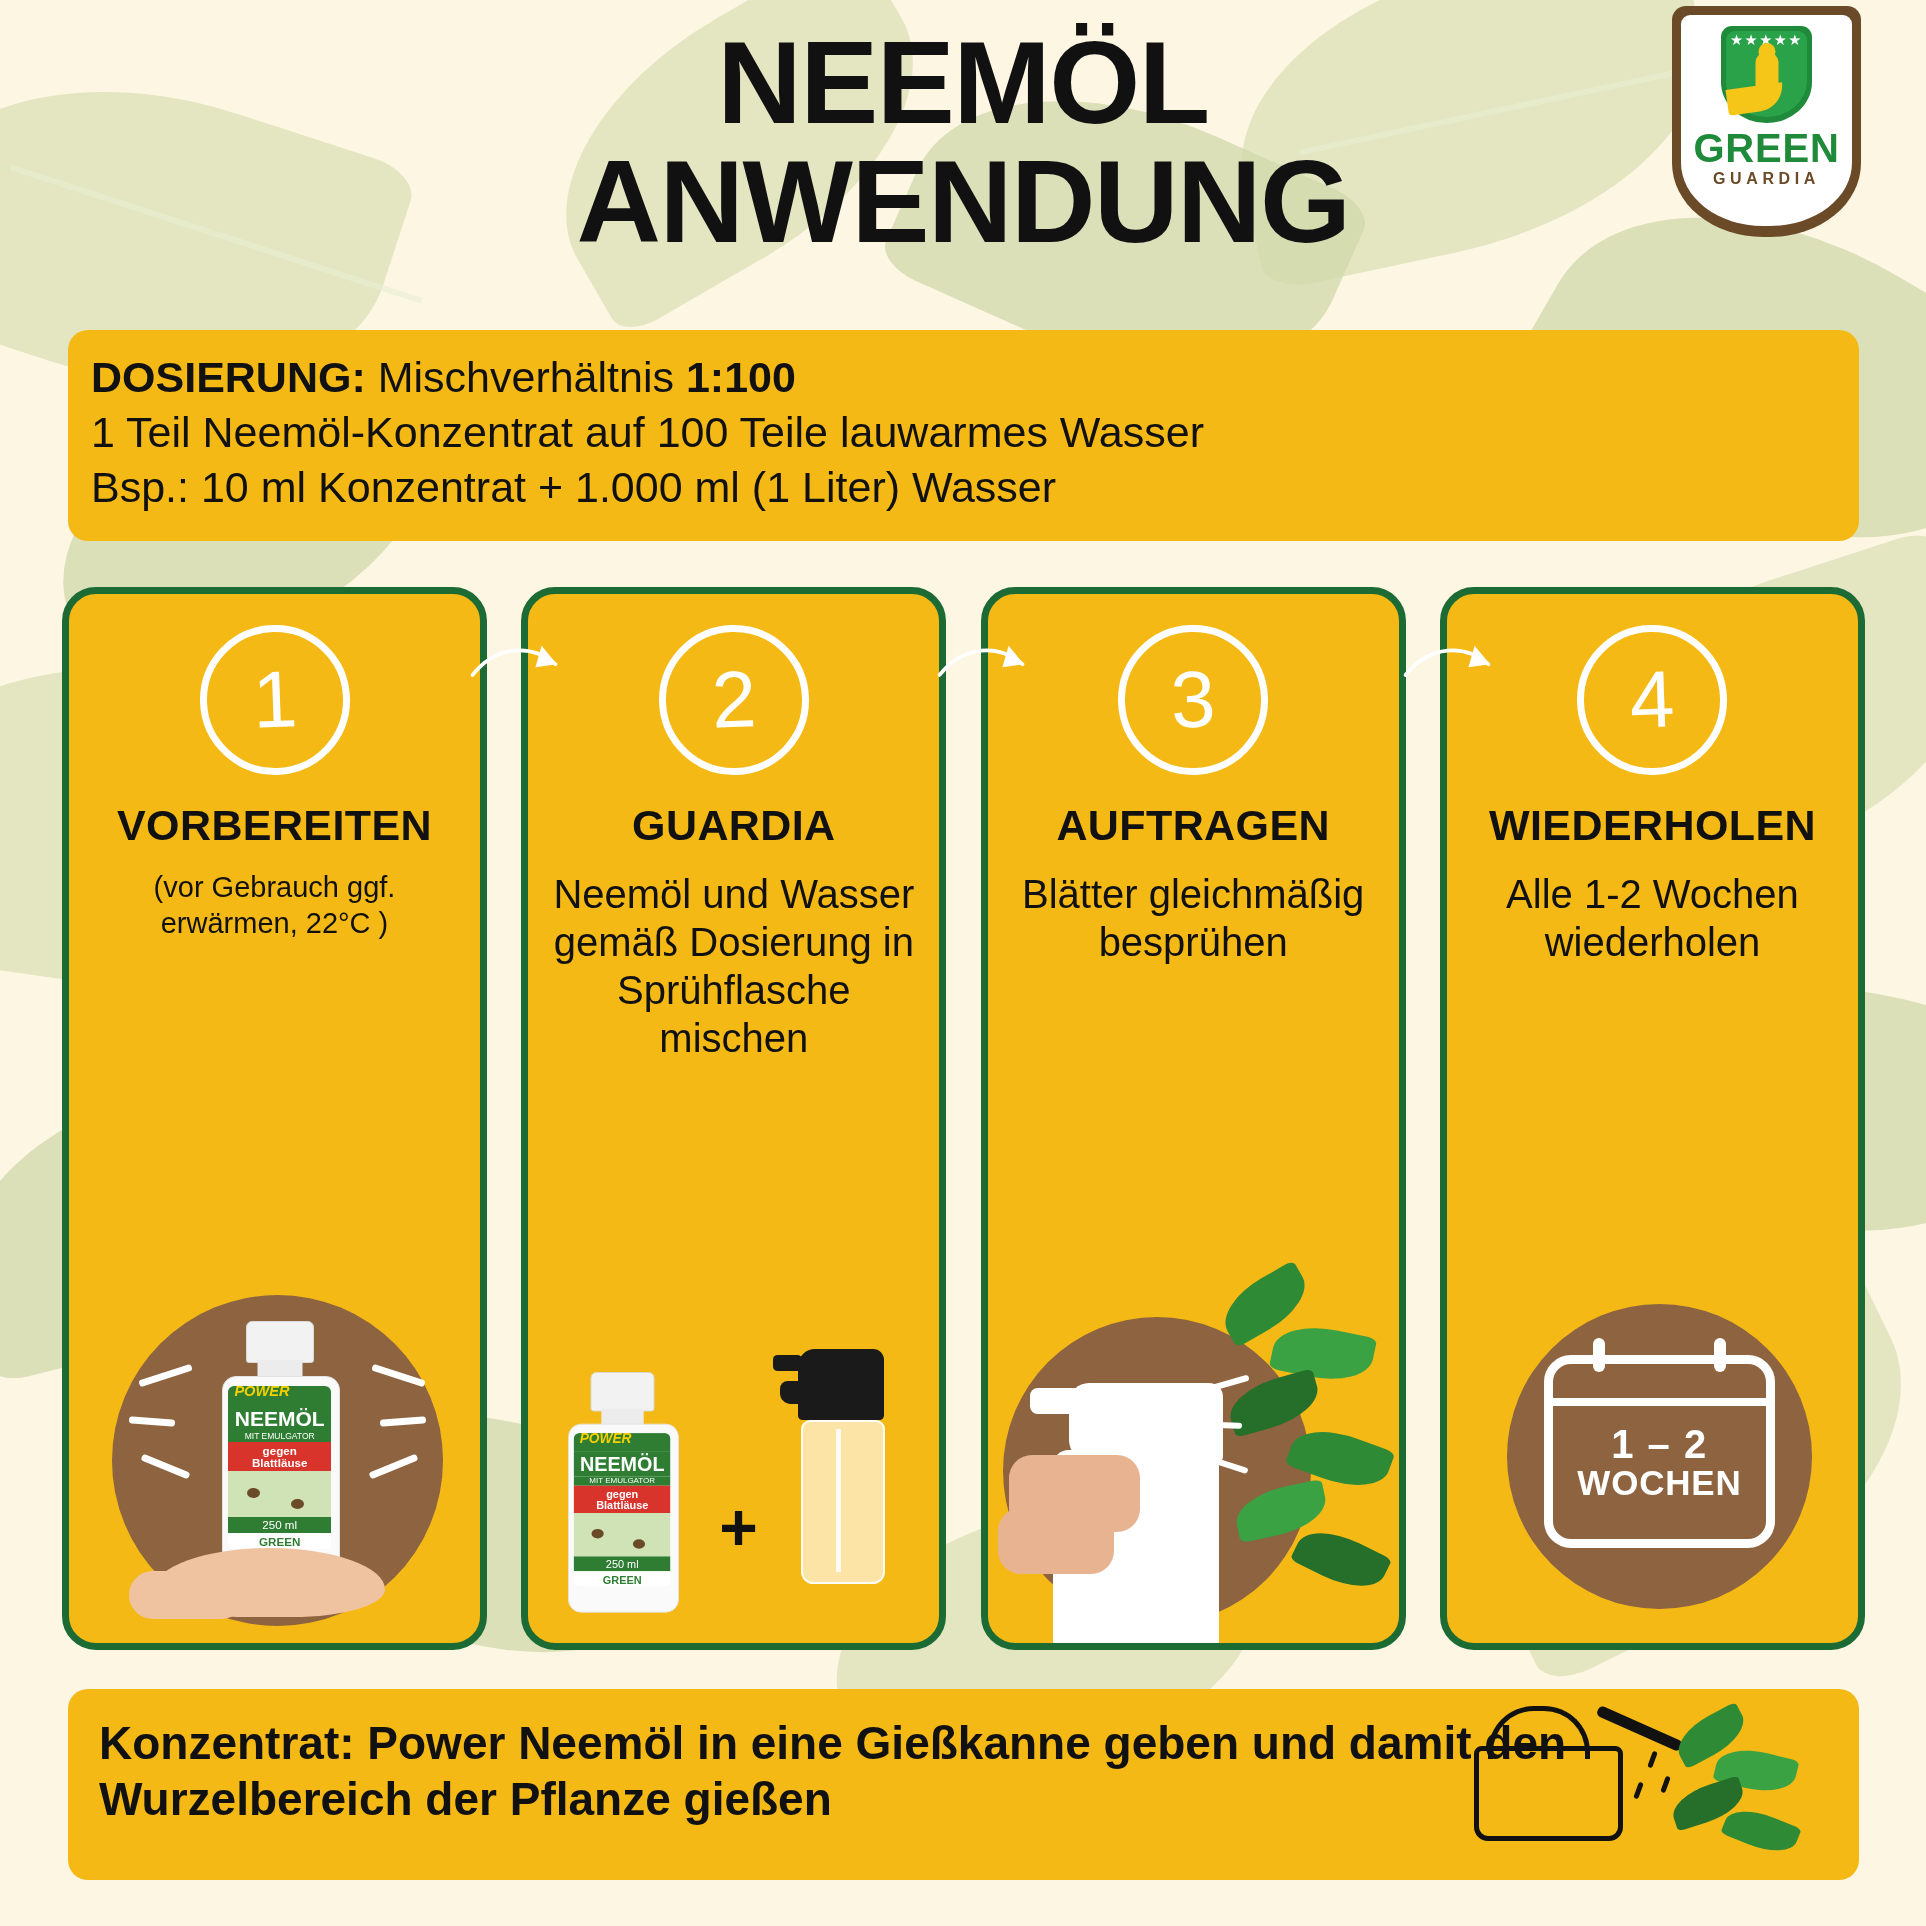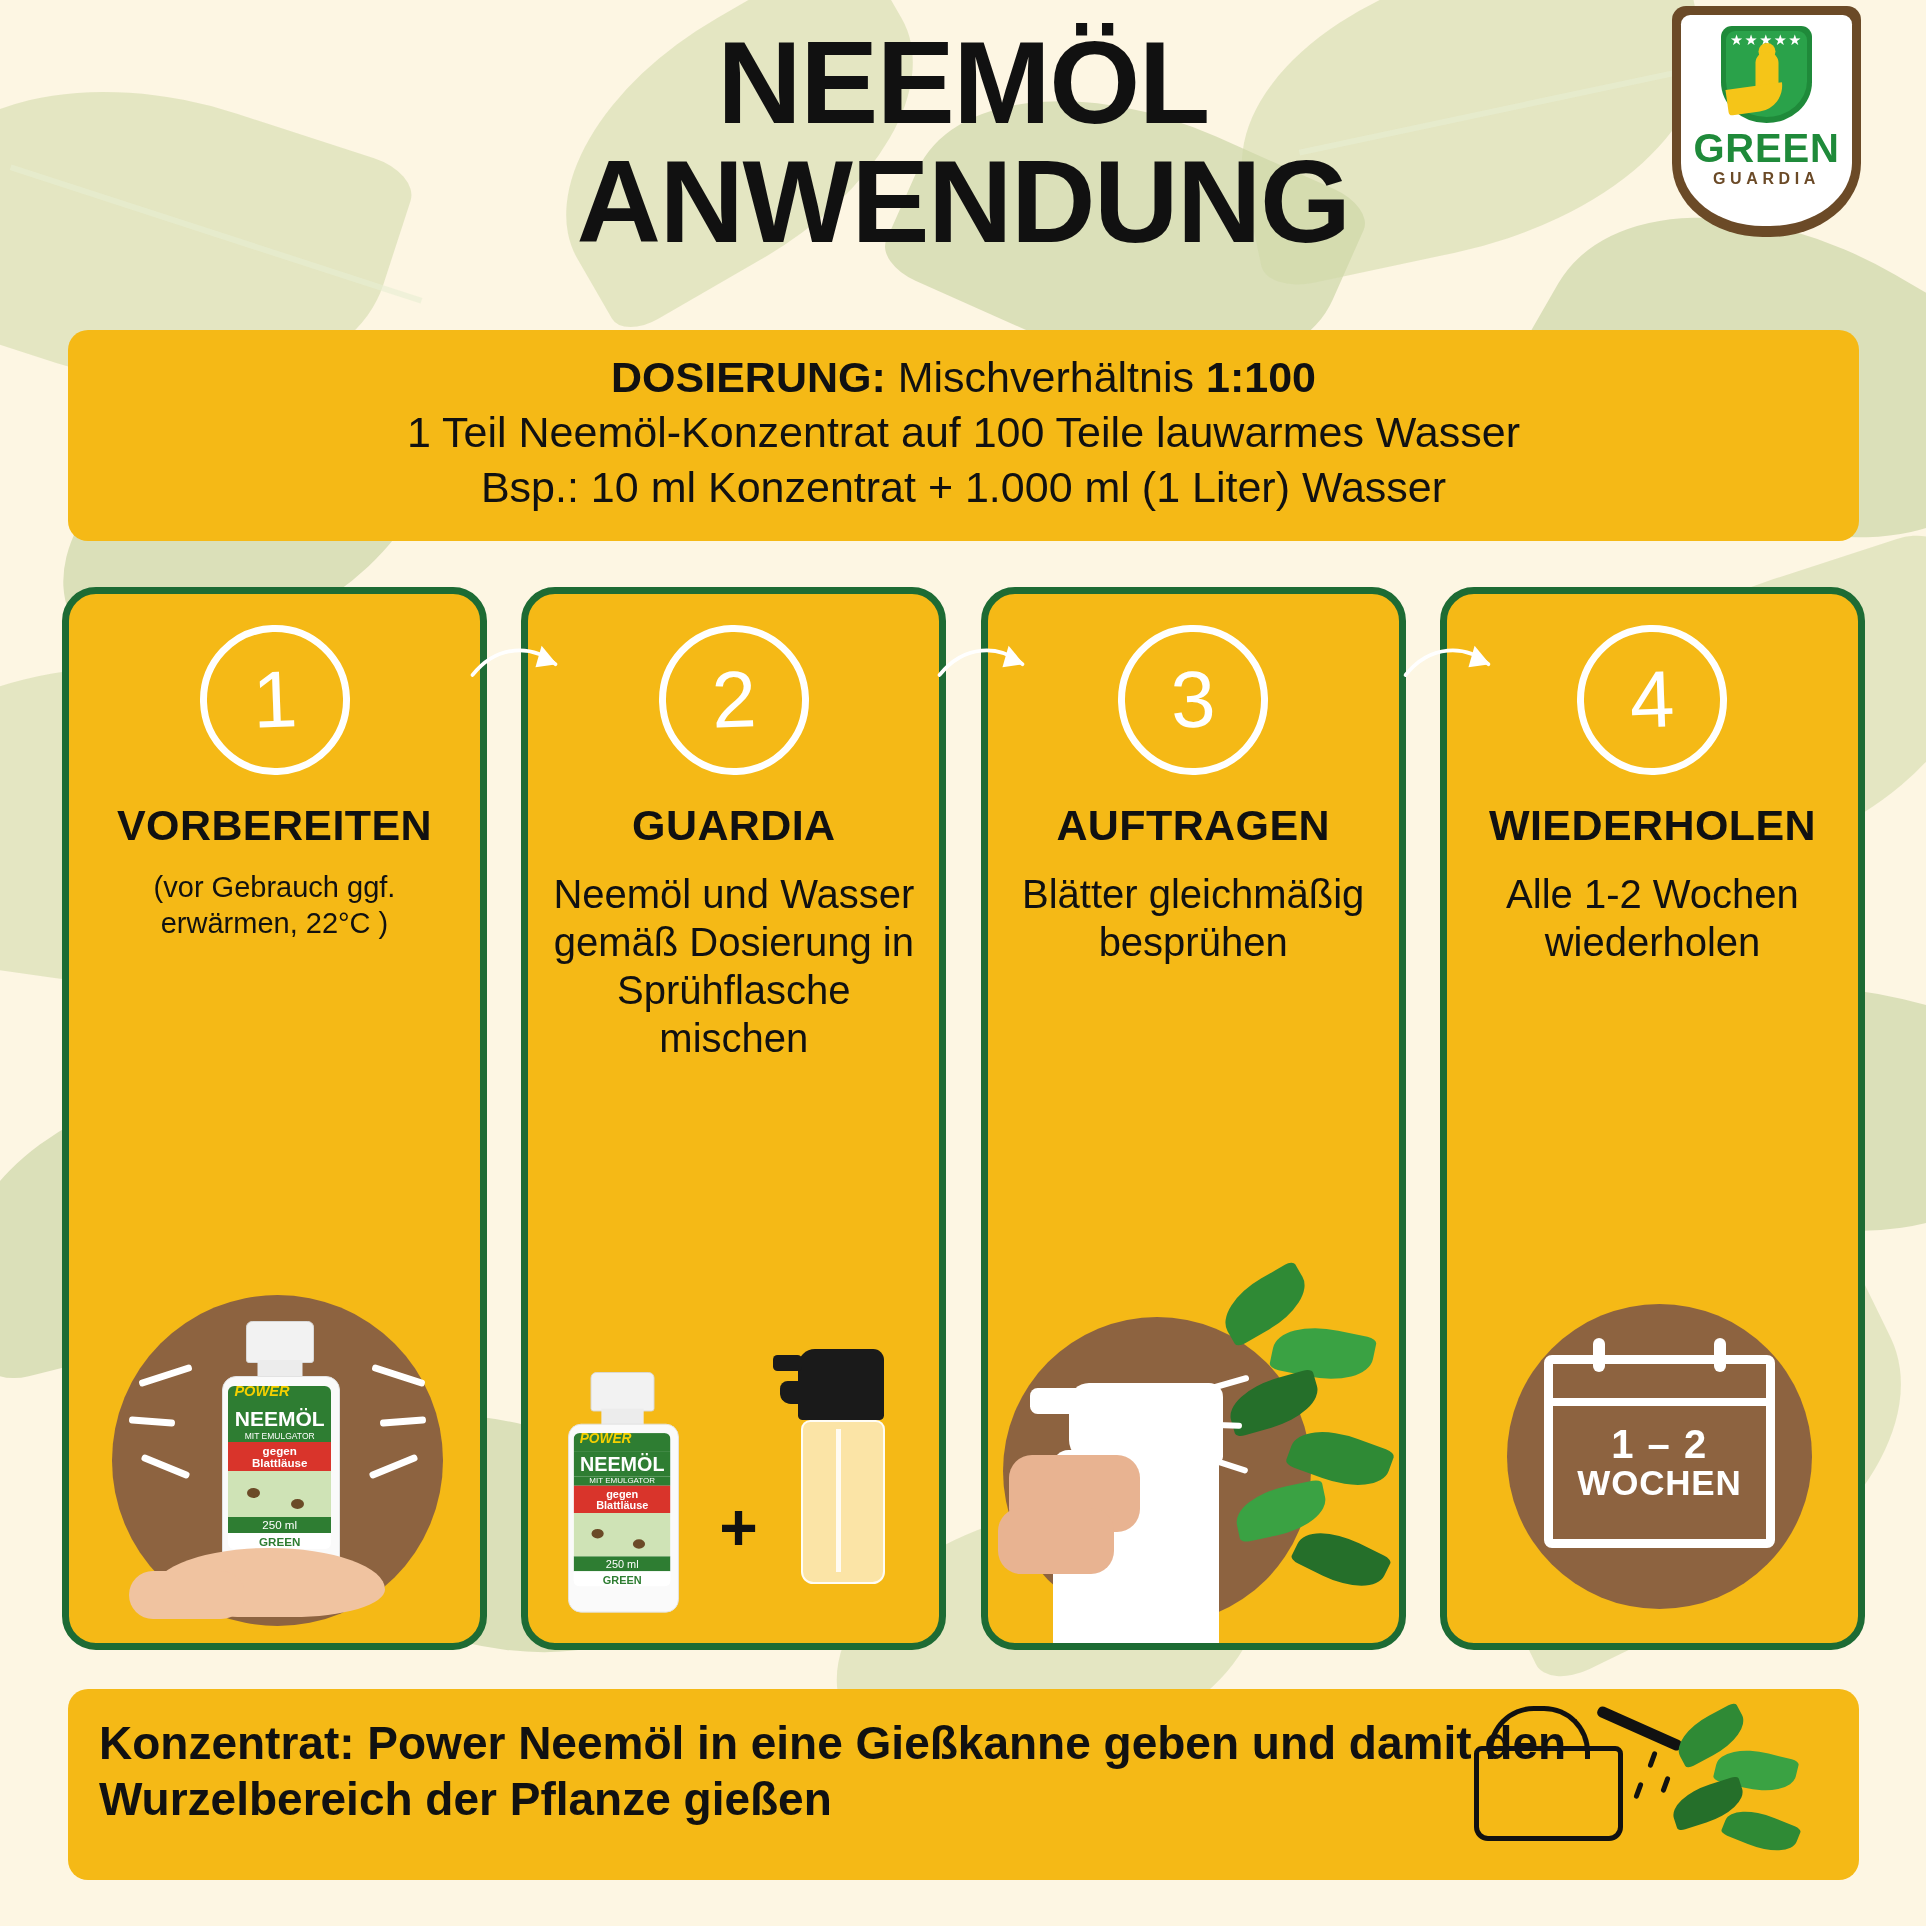--- a/index.html
+++ b/index.html
@@ -74,21 +74,21 @@
   .logo .brand2{
     margin-top:3.1px;font-size:16px;font-weight:bold;color:#6b4a27;letter-spacing:4.6px;line-height:1;
   }
 
   
   .dosage{
     position:absolute;left:68px;top:330px;width:1791px;
     background:#f5b916;border-radius:20px;
     padding:20px 23px 26px;
     box-sizing:border-box;
-    text-align:center;color:#111;
+    text-align:left;color:#111;
     font-size:43px;line-height:1.28;
   }
   .dosage b{font-weight:bold;}
 
   
   .cards{
     position:absolute;left:62px;top:587px;width:1803px;height:1063px;
     display:flex;justify-content:space-between;
   }
   .card{
@@ -214,21 +214,21 @@
   }
   .handb{position:absolute;background:#e8b391;border-radius:23px;}
 
   
   .leaf{position:absolute;background:#2f8a35;border-radius:60% 10% 60% 10%;}
   .leaf.l2{background:#3aa243;}
   .leaf.l3{background:#256f2a;}
 
   
   .calendar{
-    position:absolute;width:231px;height:193px;border:9.2px solid #fff;border-radius:8px;box-sizing:border-box;
+    position:absolute;width:231px;height:193px;border:9.2px solid #fff;border-radius:27px;box-sizing:border-box;
   }
   .calendar .ring{position:absolute;top:-26px;width:12.3px;height:34px;background:#fff;border-radius:6.2px;}
   .calendar .bar{position:absolute;top:34px;left:-1.5px;right:-1.5px;height:7.7px;background:#fff;}
   .calendar .ctxt{
     position:absolute;left:0;right:0;top:59px;text-align:center;color:#fff;font-weight:bold;line-height:1.05;
   }
   .calendar .ctxt .c1{font-size:40px;letter-spacing:1.5px;}
   .calendar .ctxt .c2{font-size:35px;letter-spacing:0.8px;}
 
   

